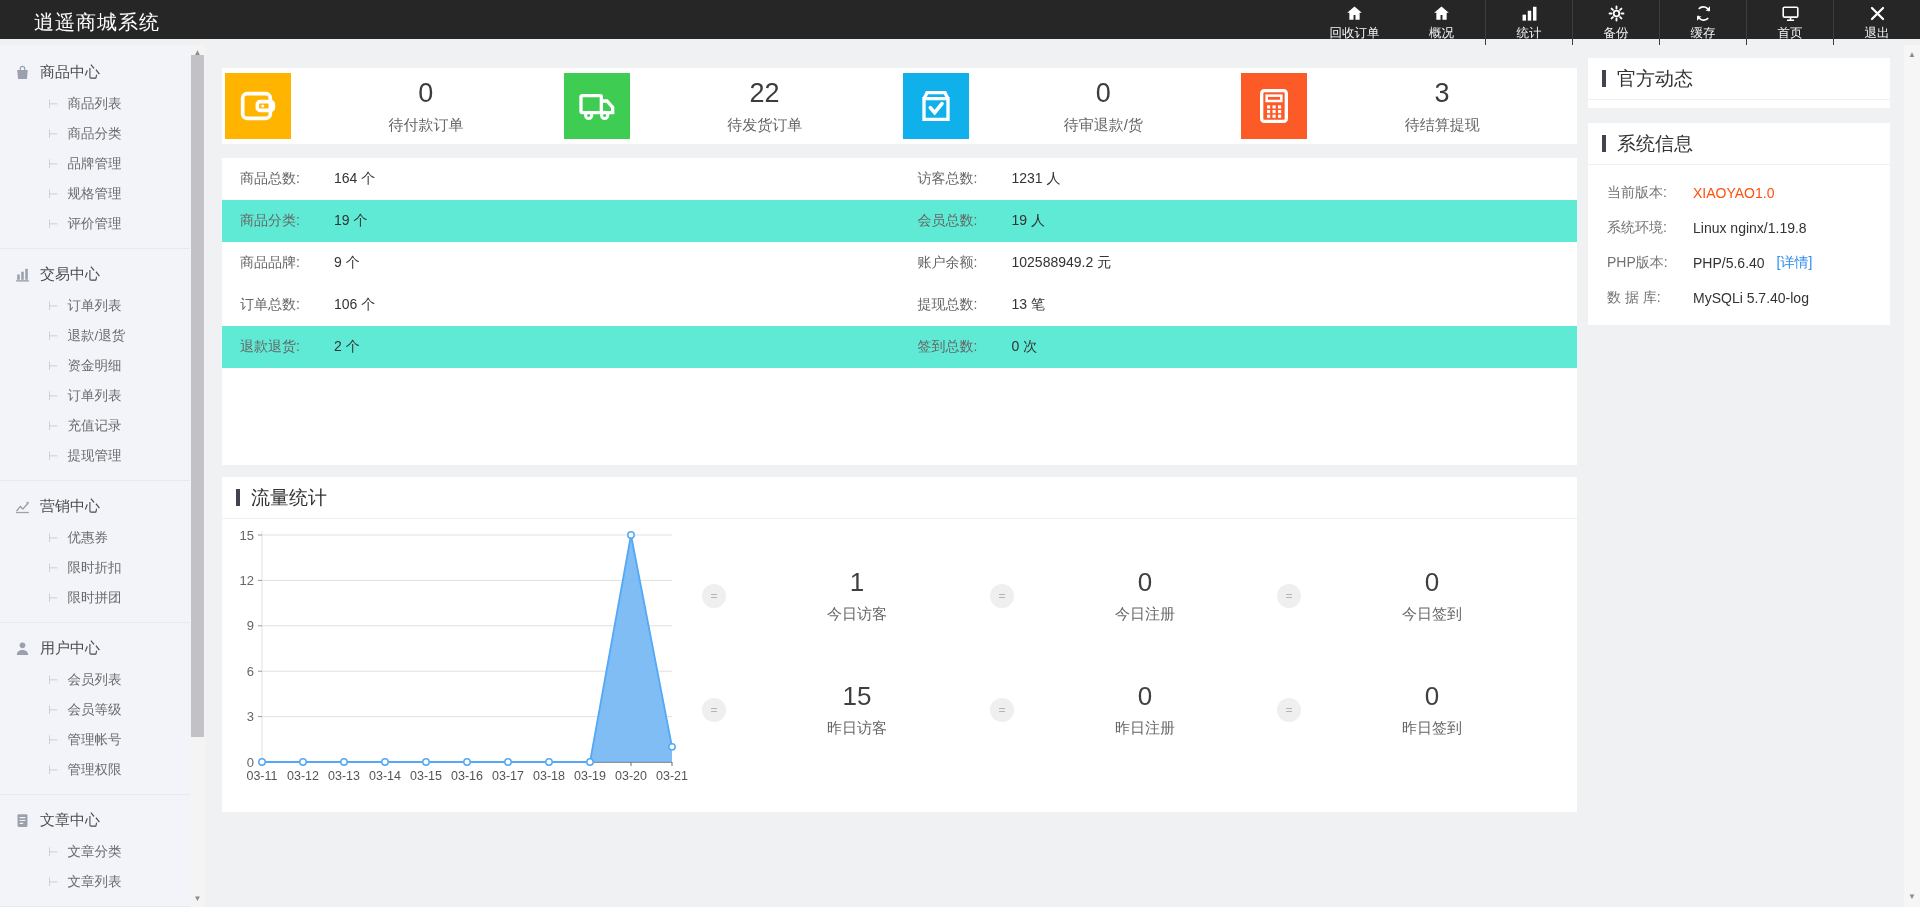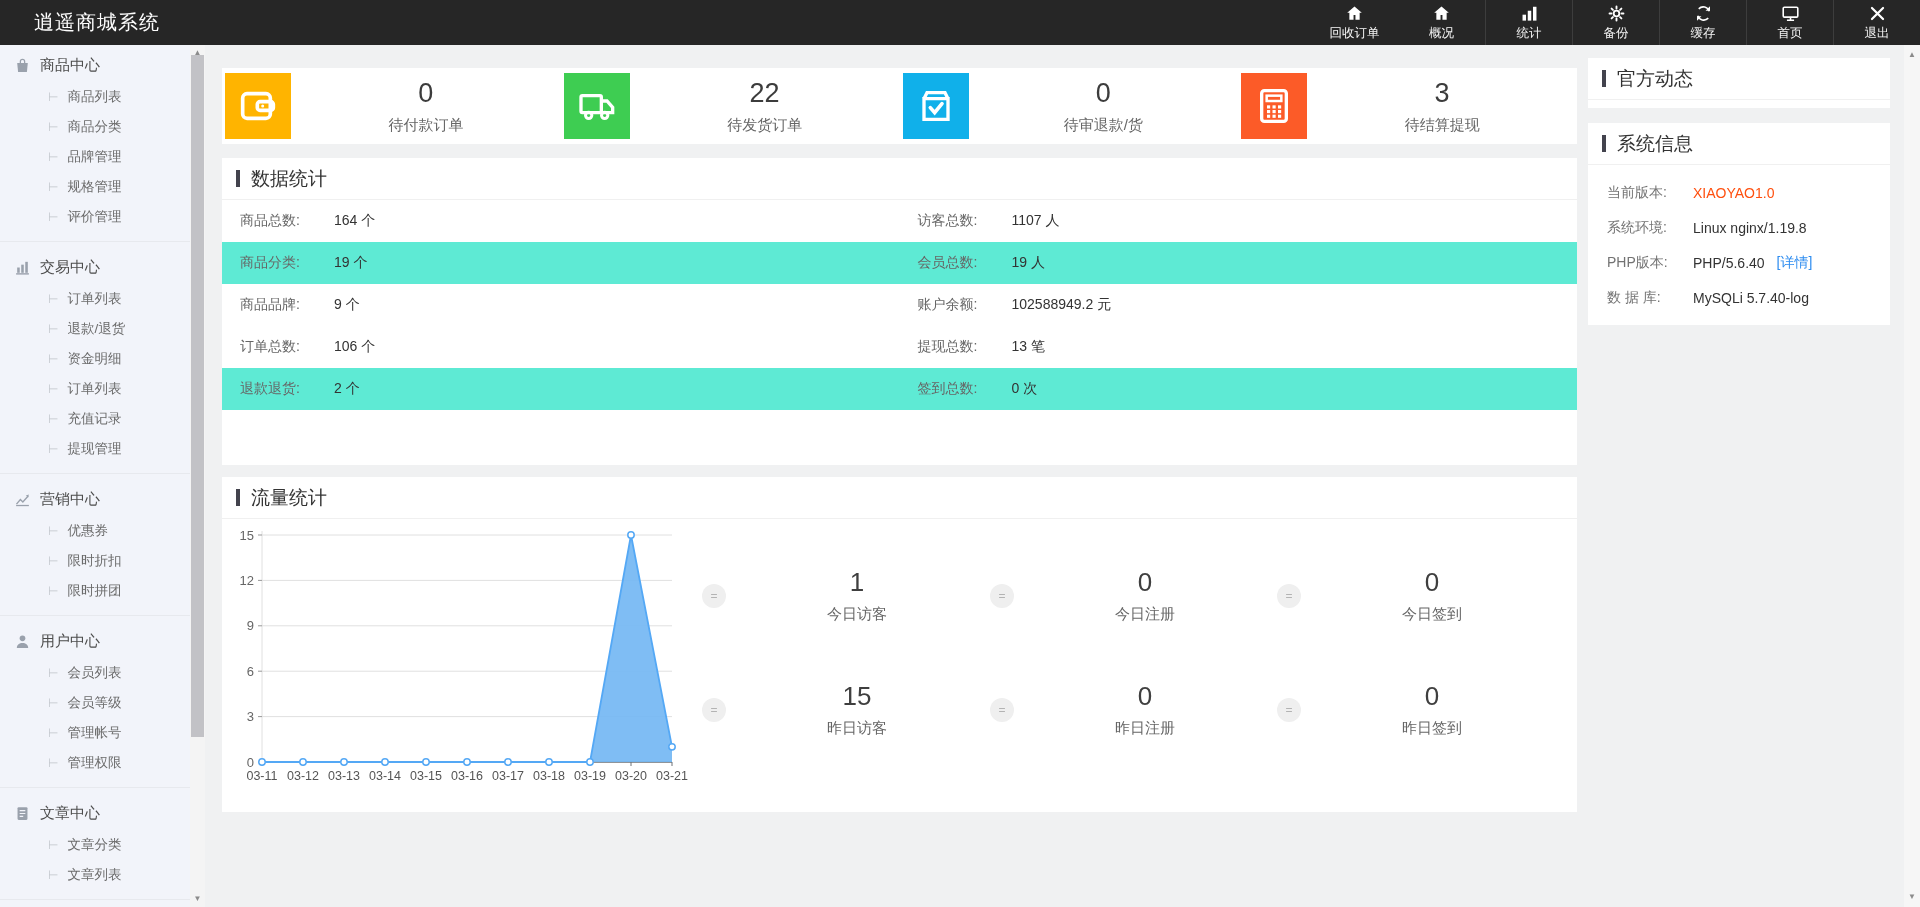--- a/index.html
+++ b/index.html
@@ -2,37 +2,37 @@
 <html><head>
 <meta charset="utf-8">
 <style>
   html,body{margin:0;padding:0;}
   body{
     width:1920px;height:907px;overflow:hidden;position:relative;
     background:#f0f1f2;font-family:"Liberation Sans","DejaVu Sans",sans-serif;
     -webkit-font-smoothing:antialiased;
   }
   
-  .header{position:absolute;left:0;top:0;width:1920px;height:45px;background:#262626;z-index:30;}
+  .header{position:absolute;left:0;top:0;width:1920px;height:39px;background:#262626;z-index:30;}
   .header-title{position:absolute;left:34px;top:0;line-height:45px;font-size:20px;color:#fdfdfd;letter-spacing:1px;}
   .header-nav{position:absolute;right:0;top:0;height:45px;display:flex;}
   .nav-item{width:87px;height:45px;display:flex;flex-direction:column;align-items:center;justify-content:center;color:#fff;cursor:pointer;box-sizing:border-box;}
   .nav-item.sep{border-left:1px solid #3d3d3d;}
   .nav-icon{height:20px;display:flex;align-items:center;}
   .nav-icon svg{width:19px;height:19px;display:block;}
   .nav-label{font-size:12.5px;margin-top:2px;color:#f5f5f5;white-space:nowrap;}
   
   .sidebar{position:absolute;left:0;top:45px;width:205px;height:862px;background:#f2f4fa;overflow:hidden;z-index:10;}
   .group-header{height:34px;display:flex;align-items:center;padding-left:14px;color:#4c4c4c;font-size:15px;cursor:pointer;}
   .group-header .g-icon{width:17px;height:17px;color:#9aa1ac;margin-right:9px;display:inline-flex;}
   .group-header .g-icon svg{width:17px;height:17px;}
   .sub-item{height:30px;line-height:30px;padding-left:48px;font-size:13.5px;color:#6b6b6b;cursor:pointer;white-space:nowrap;}
   .sub-item .branch{color:#c2c6cc;margin-right:9px;font-size:12px;}
   .group-divider{border-top:1px solid #e7e9ee;margin-top:9px;}
-  .mt-first{margin-top:3px;text-align:right;}
+  .mt-first{margin-top:10px;text-align:right;}
   .mt-next{margin-top:8px;}
   
   .side-scroll{position:absolute;right:0;top:0;width:15px;height:862px;background:#f4f4f4;z-index:12;}
   .side-thumb{position:absolute;left:1px;top:10px;width:13px;height:682px;background:#c2c2c6;cursor:pointer;}
   .scroll-arrow{position:absolute;left:0;width:15px;text-align:center;font-size:8px;color:#8b8b8b;cursor:pointer;line-height:10px;}
   
   .page-scroll{position:absolute;right:0;top:45px;width:16px;height:862px;background:#f6f6f6;z-index:10;}
   .page-scroll .scroll-arrow{width:16px;}
   
   .summary-band{position:absolute;left:222px;top:68px;width:1355px;height:76px;background:#fff;display:flex;z-index:5;}
@@ -285,33 +285,29 @@
         </svg>
       </div>
       <div class="sum-text">
         <div class="sum-value">3</div>
         <div class="sum-label">待结算提现</div>
       </div>
     </div>
   </div>
 
 <div class="card" id="data-stats-card">
-  <div class="card-title-row">
-    <div class="title-bar"></div>
-    <div class="card-title">数据统计</div>
-  </div>
   <div id="ds-rows">
       <div class="ds-row">
         <div class="ds-cell">
           <span class="ds-label">商品总数:</span>
           <span class="ds-value">164 个</span>
         </div>
         <div class="ds-cell">
           <span class="ds-label">访客总数:</span>
-          <span class="ds-value">1107 人</span>
+          <span class="ds-value">1231 人</span>
         </div>
       </div>
       <div class="ds-row alt">
         <div class="ds-cell">
           <span class="ds-label">商品分类:</span>
           <span class="ds-value">19 个</span>
         </div>
         <div class="ds-cell">
           <span class="ds-label">会员总数:</span>
           <span class="ds-value">19 人</span>

